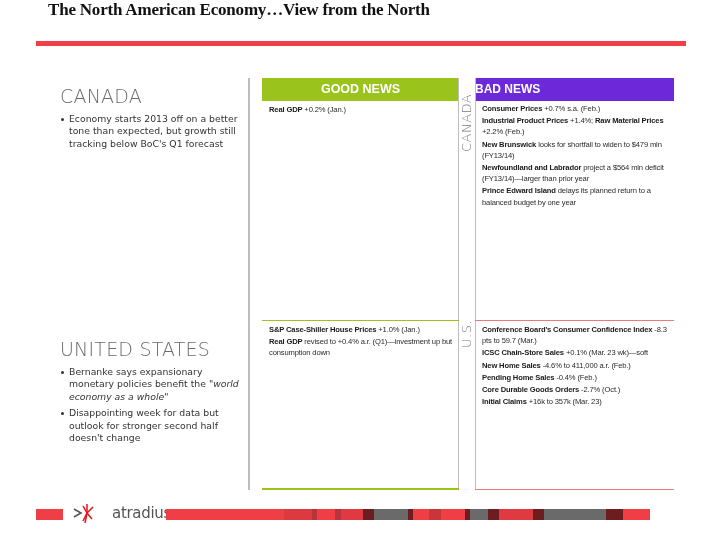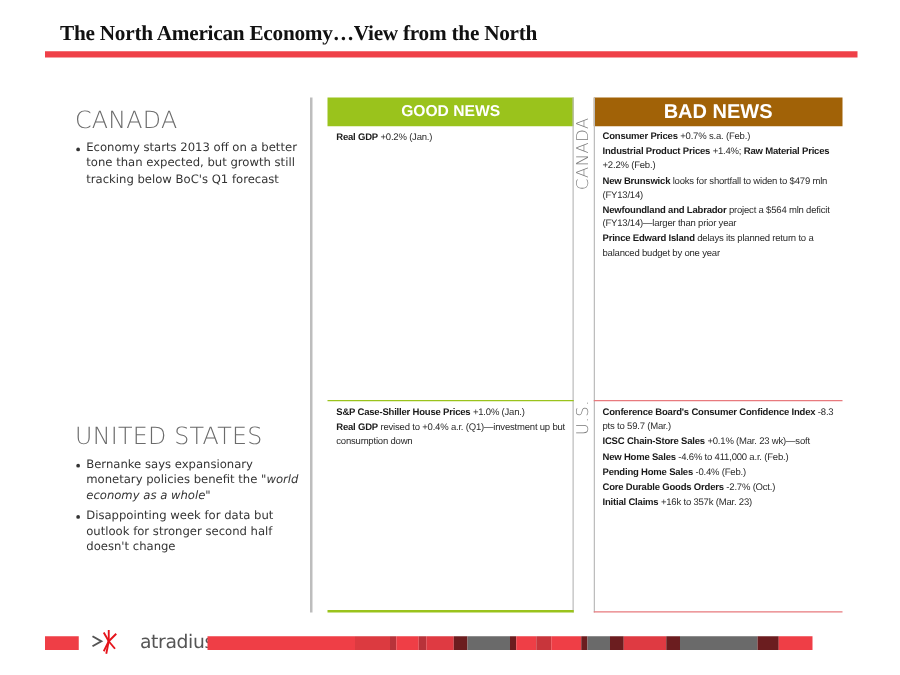--- a/index.html
+++ b/index.html
@@ -1,20 +1,20 @@
 <!DOCTYPE html>
 <html><head>
 <meta charset="utf-8">
 <style>
   * { margin: 0; padding: 0; box-sizing: border-box; }
   html, body { width: 720px; height: 540px; background: #ffffff; overflow: hidden; }
   body { position: relative; font-family: "Liberation Sans", sans-serif; }
 
   .slide-title {
-    position: absolute; left: 48px; top: 17px;
+    position: absolute; left: 48px; top: 0;
     font-family: "Liberation Serif", serif; font-weight: bold;
     font-size: 17px; color: #111; letter-spacing: -0.2px;
   }
   .title-rule {
     position: absolute; left: 36px; top: 41px; width: 650px; height: 5px;
     background: #ef4048;
   }
 
   
   .left-panel { position: absolute; left: 60px; top: 85px; width: 185px; }
@@ -48,22 +48,22 @@
   }
   .good-col .border-right {
     position: absolute; right: 0; top: 0; width: 1px; height: 412px; background: #bdbdbd;
   }
   .good-bottom { position: absolute; left: 0; bottom: 0; width: 197px; height: 2px; background: #9ac31c; }
   .good-mid { position: absolute; left: 0; top: 242px; width: 197px; height: 1px; background: #9ac31c; }
 
   
   .bad-col { position: absolute; left: 475px; top: 78px; width: 199px; height: 412px; }
   .bad-header {
-    height: 23px; background: #a16207; color: #fff; font-weight: bold;
-    font-size: 16px; text-align: center; line-height: 23px;
+    height: 23px; background: #6d28d9; color: #fff; font-weight: bold;
+    font-size: 12px; line-height: 23px;
   }
   .bad-col .border-left {
     position: absolute; left: 0; top: 0; width: 1px; height: 412px; background: #bdbdbd;
   }
   .bad-bottom { position: absolute; left: 0; bottom: 0; width: 199px; height: 1px; background: #e87a7e; }
   .bad-mid { position: absolute; left: 0; top: 242px; width: 199px; height: 1px; background: #e87a7e; }
 
   .news-list { list-style: none; position: absolute; left: 7px; width: 188px; }
   .news-list li {
     font-family: "Liberation Sans", sans-serif; font-size: 7.6px; line-height: 11.2px;

